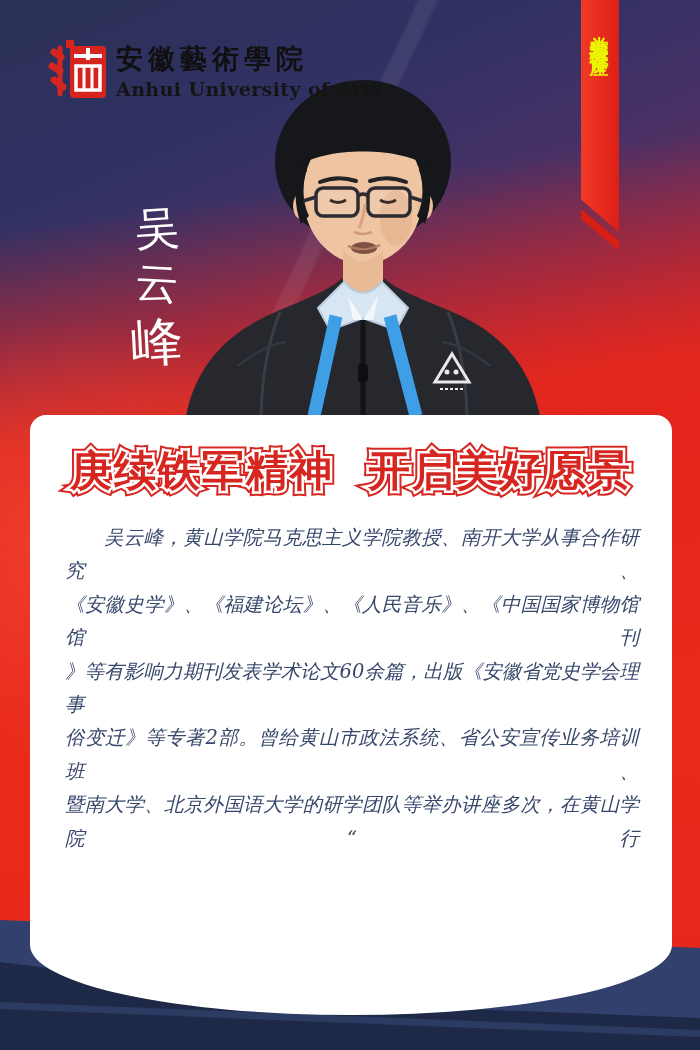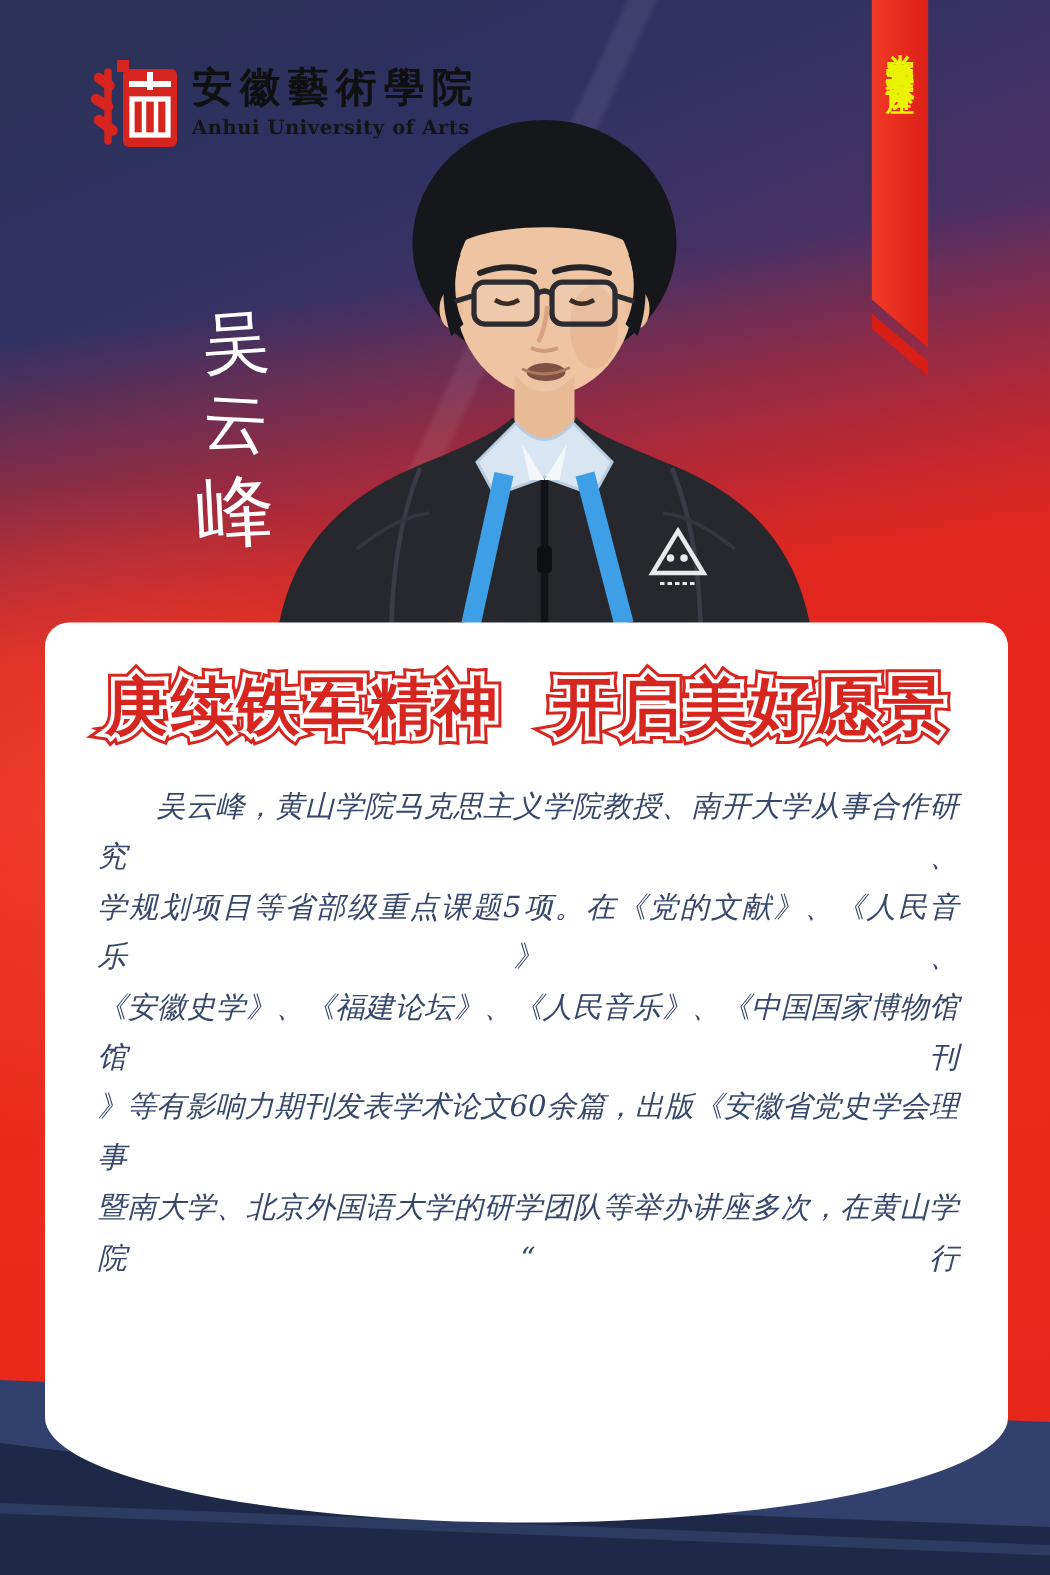--- a/index.html
+++ b/index.html
@@ -31,26 +31,26 @@
     background:linear-gradient(90deg,#f23a27,#e2201ا7);
     background:linear-gradient(90deg,#f13a27,#dd1f16);
     clip-path:polygon(0 0,100% 0,100% 100%,0 86%);}
   .ribbon-stripe{position:absolute;left:581px;top:205px;width:38px;height:50px;z-index:3;
     background:#d81f16;clip-path:polygon(0 8%,100% 72%,100% 92%,0 28%);}
   .ribbon-text{
     writing-mode:vertical-rl;text-orientation:upright;
     color:#e9f303;font-weight:700;font-size:19px;letter-spacing:3px;
     margin:20px auto 0;display:block;text-align:center;width:100%;line-height:38px;}
   
-  .logo{position:absolute;left:58px;top:38px;z-index:3;display:flex;align-items:flex-start;}
+  .logo{position:absolute;left:46px;top:38px;z-index:3;display:flex;align-items:flex-start;}
   .seal{width:62px;height:64px;}
   .logo-txt{margin-left:8px;padding-top:4px;}
   .logo-cn{font-family:"DejaVu Serif",serif;font-weight:700;font-size:27px;
     letter-spacing:5px;color:#101010;line-height:34px;}
-  .logo-en{font-family:"DejaVu Serif",serif;font-weight:700;font-size:13px;
+  .logo-en{font-family:"DejaVu Serif",serif;font-weight:700;font-size:19px;
     color:#141414;letter-spacing:.4px;margin-top:2px;}
   
   .callig{position:absolute;left:126px;top:202px;width:62px;z-index:2;text-align:center;
     font-family:cursive;color:#ffffff;}
   .callig .c1{font-size:45px;transform:rotate(-4deg);line-height:54px;}
   .callig .c2{font-size:43px;transform:rotate(3deg);line-height:56px;}
   .callig .c3{font-size:52px;transform:rotate(-3deg);line-height:62px;}
   
   .photo{position:absolute;left:168px;top:66px;width:390px;height:350px;z-index:2;}
   
@@ -175,21 +175,21 @@
       <div class="title-layer t-mid" aria-hidden="true">
         <span class="p1">庚续铁军精神</span><span>开启美好愿景</span>
       </div>
       <div class="title-layer t-front">
         <span class="p1">庚续铁军精神</span><span>开启美好愿景</span>
       </div>
     </div>
 
     <div class="bio">
       <div class="bio-line first">吴云峰，黄山学院马克思主义学院教授、南开大学从事合作研究、</div>
-      <div class="bio-line">学规划项目等省部级重点课题5项。在《党的文献》、《人民音乐》、</div>
       <div class="bio-line">《安徽史学》、《福建论坛》、《人民音乐》、《中国国家博物馆馆刊</div>
       <div class="bio-line">》等有影响力期刊发表学术论文60余篇，出版《安徽省党史学会理事</div>
+      <div class="bio-line">俗变迁》等专著2部。曾给黄山市政法系统、省公安宣传业务培训班、</div>
       <div class="bio-line">暨南大学、北京外国语大学的研学团队等举办讲座多次，在黄山学院“行</div>
 
     </div>
 
   </div>
 </div>
 
 </body></html>

